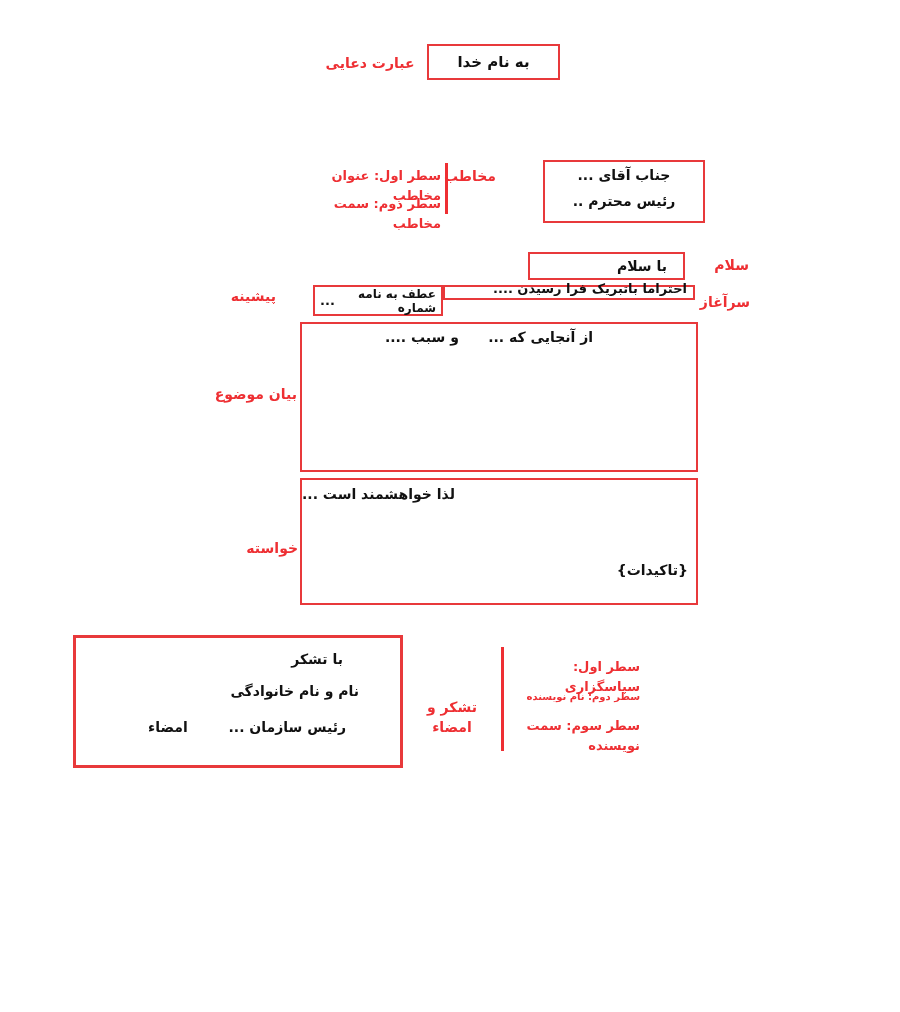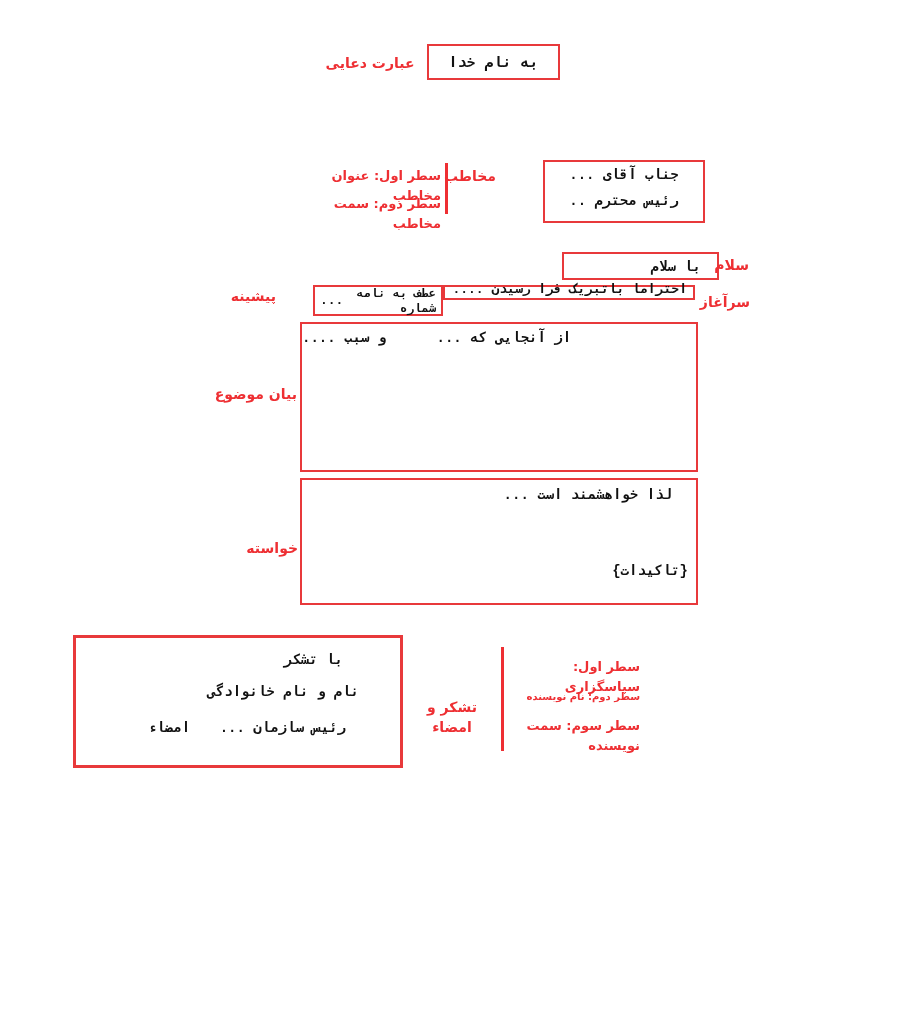--- a/index.html
+++ b/index.html
@@ -7,21 +7,21 @@
   .canvas{
     position:relative;width:900px;height:1012px;overflow:hidden;
     background:var(--background,#ffffff);
     font-family:"DejaVu Sans",sans-serif;
   }
   .rbox{
     position:absolute;box-sizing:border-box;
     border:2px solid var(--box-border,#e8393b);
     background:transparent;
   }
-  .btxt{color:var(--box-text,#111111);font-weight:bold;font-size:14px;font-family:Liberation Mono, monospace;}
+  .btxt{color:var(--box-text,#111111);font-weight:bold;font-size:14px;}
   .rtxt{
     position:absolute;color:var(--annotation,#ee2f33);
     font-weight:bold;font-size:14px;line-height:20px;text-align:right;
   }
   .bar{position:absolute;width:3px;background:var(--annotation,#ee2f33);}
   .flexc{display:flex;align-items:center;}
   .pre{white-space:pre;}
 </style>
 </head>
 <body>
@@ -35,42 +35,42 @@
 
   <div class="rbox" style="left:543px;top:160px;width:162px;height:63px;text-align:center">
     <div class="btxt" style="line-height:26px">جناب آقای ...</div>
     <div class="btxt" style="line-height:26px">رئیس محترم ..</div>
   </div>
   <div class="rtxt" style="left:450px;top:166px;width:46px;text-align:center">مخاطب</div>
   <div class="bar" style="left:445px;top:163px;height:51px"></div>
   <div class="rtxt" style="left:313px;top:166px;width:128px;font-size:13px">سطر اول: عنوان مخاطب</div>
   <div class="rtxt" style="left:313px;top:194px;width:128px;font-size:13px">سطر دوم: سمت مخاطب</div>
 
-  <div class="rbox flexc" style="left:562px;top:252px;width:157px;height:28px;padding:0 16px 0 4px">
+  <div class="rbox flexc" style="left:528px;top:252px;width:157px;height:28px;padding:0 16px 0 4px">
     <span class="btxt">با سلام</span>
   </div>
   <div class="rtxt" style="left:703px;top:255px;width:46px">سلام</div>
 
   <div class="rtxt" style="left:698px;top:292px;width:52px">سرآغاز</div>
   <div class="rbox flexc" style="left:443px;top:285px;width:252px;height:15px;padding:0 6px 8px 3px">
     <span class="btxt" style="font-size:13px">احتراما باتبریک فرا رسیدن ....</span>
   </div>
   <div class="rbox flexc" style="left:313px;top:285px;width:130px;height:31px;padding:0 5px;justify-content:space-between">
     <span class="btxt" style="font-size:12px">عطف به نامه شماره</span>
     <span class="btxt" style="font-size:13px">...</span>
   </div>
   <div class="rtxt" style="left:224px;top:286px;width:52px">پیشینه</div>
 
   <div class="rbox" style="left:300px;top:322px;width:398px;height:150px">
-    <div class="btxt pre" style="margin:5px 20px 0 0;text-align:left">از آنجایی که ...      و سبب ....</div>
+    <div class="btxt pre" style="margin:5px 20px 0 0;text-align:center">از آنجایی که ...      و سبب ....</div>
   </div>
   <div class="rtxt" style="left:200px;top:384px;width:97px">بیان موضوع</div>
 
   <div class="rbox" style="left:300px;top:478px;width:398px;height:127px">
-    <div class="btxt" style="margin:6px 24px 0 0;text-align:right">لذا خواهشمند است ...</div>
+    <div class="btxt" style="margin:6px 24px 0 0;text-align:left">لذا خواهشمند است ...</div>
     <div class="btxt" style="position:absolute;top:82px;right:8px">{تاکیدات}</div>
   </div>
   <div class="rtxt" style="left:232px;top:538px;width:66px">خواسته</div>
 
   <div class="rbox" style="left:73px;top:635px;width:330px;height:133px;border-width:3px">
     <div class="btxt" style="position:absolute;top:13px;right:57px">با تشکر</div>
     <div class="btxt" style="position:absolute;top:45px;right:41px">نام و نام خانوادگی</div>
     <div class="btxt" style="position:absolute;top:81px;right:54px">رئیس سازمان ...</div>
     <div class="btxt" style="position:absolute;top:81px;left:72px">امضاء</div>
   </div>

